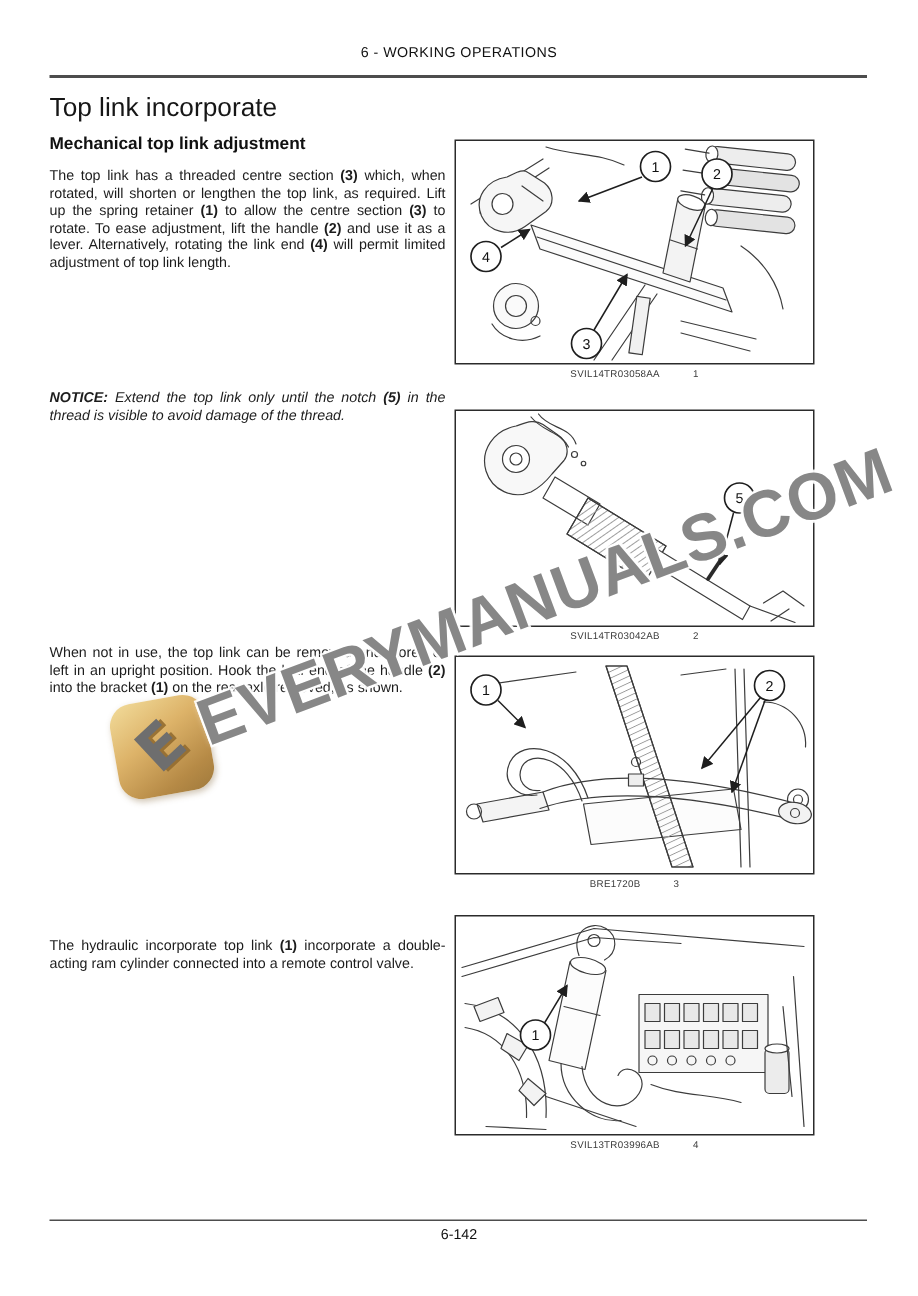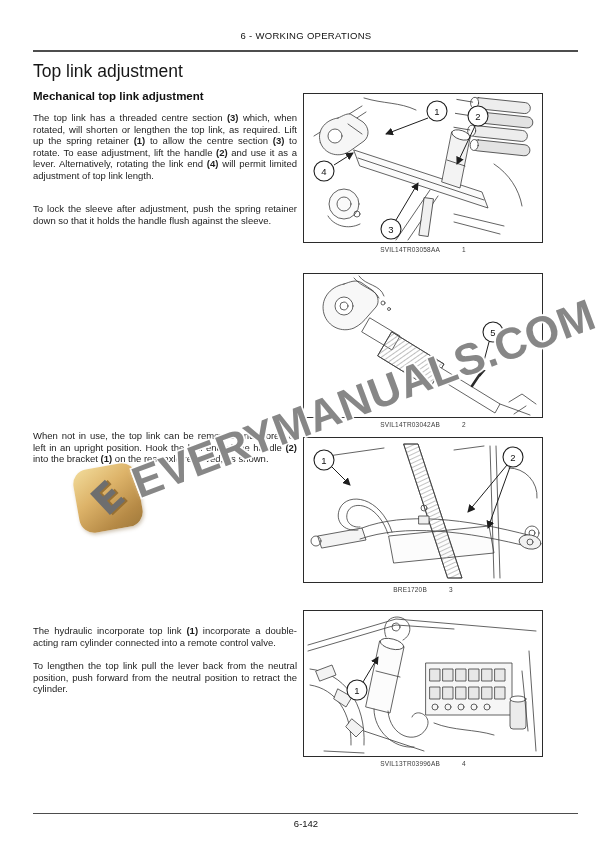--- a/index.html
+++ b/index.html
@@ -61,29 +61,28 @@
   }
 </style>
 </head>
 <body>
 
 <div class="page">
 
   <div class="hdr">6 - WORKING OPERATIONS</div>
   <div class="rule rule-top"></div>
 
-  <h1 class="page-title">Top link adjustment</h1>
+  <h1 class="page-title">Top link incorporate</h1>
 
   <h2 class="sec-h" style="top:90px">Mechanical top link adjustment</h2>
   <p class="tcol" style="top:112px"><span>The top link has a threaded centre section </span><b>(3)</b><span> which, when rotated, will shorten or lengthen the top link, as required. Lift up the spring retainer </span><b>(1)</b><span> to allow the centre section </span><b>(3)</b><span> to rotate. To ease adjustment, lift the handle </span><b>(2)</b><span> and use it as a lever. Alternatively, rotating the link end </span><b>(4)</b><span> will permit limited adjustment of top link length.</span></p>
-  <p class="tcol" style="top:203px"><span>To lock the sleeve after adjustment, push the spring retainer down so that it holds the handle flush against the sleeve.</span></p>
+  <p class="tcol notice" style="top:260px"><b>NOTICE:</b><span> Extend the top link only until the notch </span><b>(5)</b><span> in the thread is visible to avoid damage of the thread.</span></p>
   <p class="tcol" style="top:430px"><span>When not in use, the top link can be removed and stored or left in an upright position. Hook the ball end of the handle </span><b>(2)</b><span> into the bracket </span><b>(1)</b><span> on the rear axle removed, as shown.</span></p>
 
   <p class="tcol" style="top:625px"><span>The hydraulic incorporate top link </span><b>(1)</b><span> incorporate a double-acting ram cylinder connected into a remote control valve.</span></p>
-  <p class="tcol" style="top:660px"><span>To lengthen the top link pull the lever back from the neutral position, push forward from the neutral position to retract the cylinder.</span></p>
 
   <figure class="fig" style="top:93px">
     <div class="fig-box" style="height:150px">
       <svg viewBox="0 0 238 148" width="238" height="148">
         <defs>
           <marker id="ar1" markerWidth="8" markerHeight="8" refX="7" refY="4" orient="auto">
               <path d="M0,0 L8,4 L0,8 Z" fill="#1e1e1e"></path>
             </marker>
         </defs>
         <g class="art">

